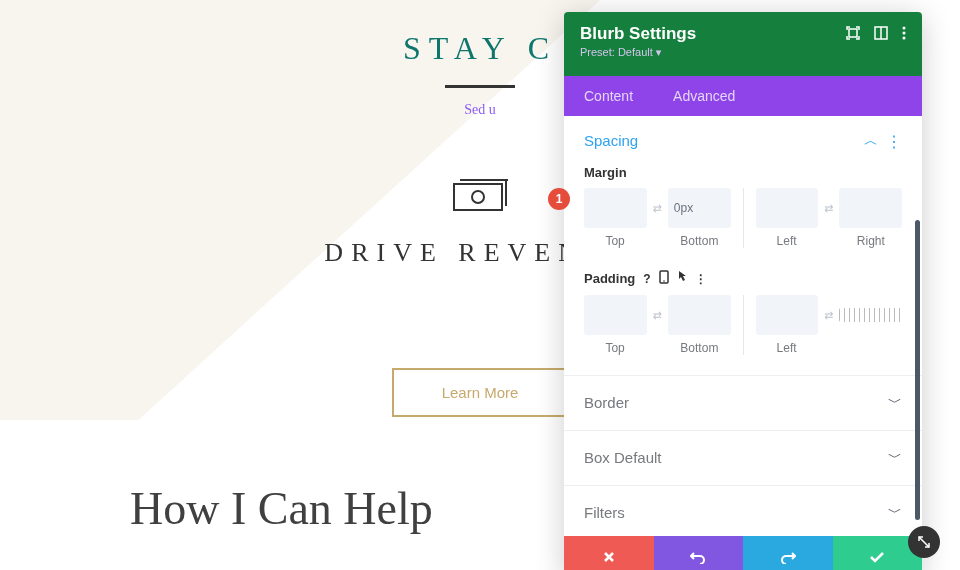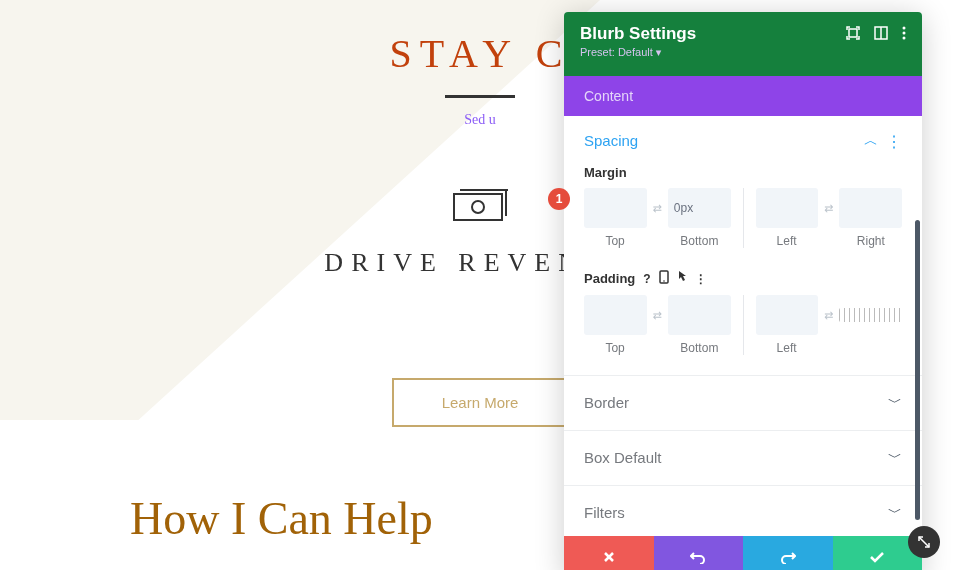--- a/index.html
+++ b/index.html
@@ -20,23 +20,23 @@
     clip-path: polygon(0 0, 100% 0, 0 130%);
   }
   .content {
     position: absolute;
     top: 0; left: 0; right: 0;
     padding-top: 30px;
     text-align: center;
   }
   .hero-title {
     font-family: "Times New Roman", serif;
-    font-size: 40px;
+    font-size: 32px;
     letter-spacing: 8px;
-    color: #c2410c;
+    color: #0f766e;
     font-weight: 400;
   }
   .hero-hr {
     width: 70px;
     border: none;
     border-top: 3px solid #333;
     margin: 18px auto 14px;
   }
   .hero-sub {
     font-family: Georgia, serif;
@@ -60,21 +60,21 @@
     color: #c6a96c;
     padding: 14px 48px;
     font-size: 15px;
     background: #fff;
     cursor: pointer;
     font-family: inherit;
   }
   .section-title {
     font-family: Georgia, "Times New Roman", serif;
     font-size: 46px;
-    color: #a16207;
+    color: #404040;
     text-align: left;
     padding-left: 130px;
     margin-top: 65px;
     font-weight: 400;
   }
 
   
   .panel {
     position: absolute;
     top: 12px;
@@ -287,20 +287,21 @@
             <circle cx="2" cy="2" r="1.5"></circle>
             <circle cx="2" cy="7" r="1.5"></circle>
             <circle cx="2" cy="12" r="1.5"></circle>
           </svg>
       </span>
     </div>
   </div>
 
   <div class="tabs">
     <div class="tab">Content</div>
+    <div class="tab">Advanced</div>
   </div>
 
   <div class="panel-body">
     <div class="panel-scroll"></div>
 
     <div class="accordion-head open">
       <span class="acc-title">Spacing</span>
       <span class="spacer"></span>
       <span class="chev blue">︿</span>
       <span class="dots-v">⋮</span>

